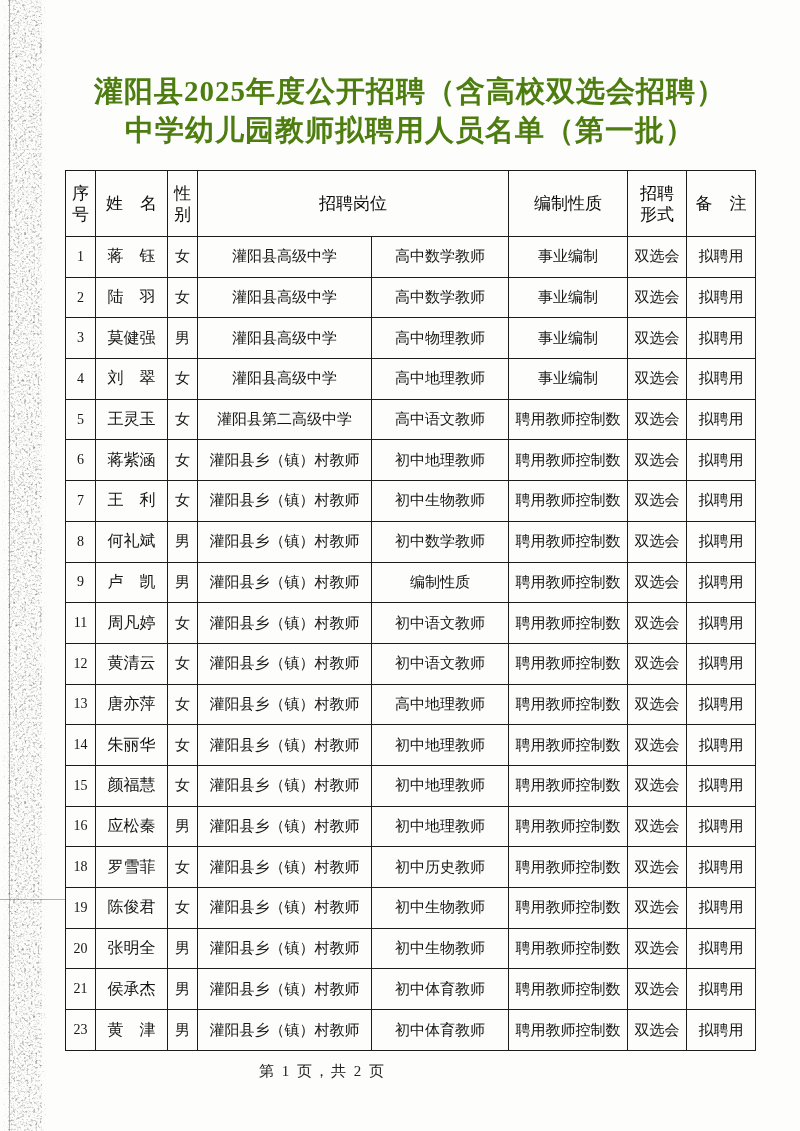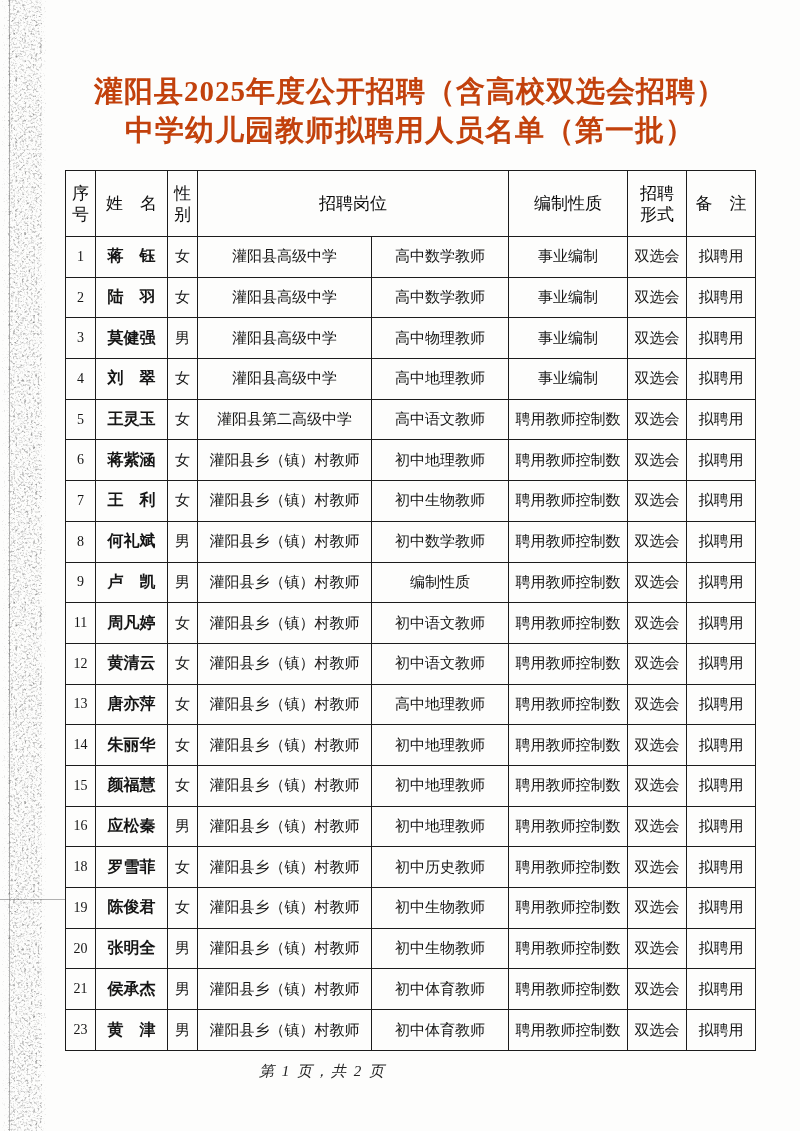--- a/index.html
+++ b/index.html
@@ -21,48 +21,47 @@
     background: rgba(90,90,90,.45); pointer-events: none;
   }
   .scan-mark {
     position: absolute; left: 0; top: 899px; width: 66px; height: 1px;
     background: rgba(100,100,100,.5); pointer-events: none;
   }
   .title-block {
     position: absolute; left: 60px; top: 72px; width: 700px;
     text-align: center; font-weight: bold;
     font-size: 29px; line-height: 39px; letter-spacing: 1px;
-    color: #c2410c;
+    color: #4d7c0f;
   }
   .doc-table {
     position: absolute; left: 65px; top: 170px;
     width: 690px; height: 881px;
     border-collapse: collapse; table-layout: fixed;
     font-size: 15px;
   }
   .doc-table th, .doc-table td {
     border: 1.6px solid #1c1c1c;
     text-align: center; vertical-align: middle;
     padding: 0 2px;
     overflow: hidden;
   }
   .doc-table thead tr { height: 66px; }
   .doc-table th {
     font-weight: normal; font-size: 17px;
     white-space: pre-line; line-height: 21px;
     color: #0d0d0d;
   }
   .doc-table td { color: #151515; }
-  .doc-table td.c-name { font-size: 16px; font-weight: bold; }
+  .doc-table td.c-name { font-size: 16px; }
   .doc-table td.c-seq { font-size: 14px; font-family: "Liberation Serif", serif; }
   .footer {
     position: absolute; left: 0; top: 1062px; width: 645px;
     text-align: center; font-size: 15px; letter-spacing: 2px;
     color: #222;
-    font-style: italic;
   }
 </style>
 </head>
 <body>
 
 <svg class="edge-noise" width="52" height="1131">
   <defs>
     <filter id="specks" x="0" y="0" width="100%" height="100%">
       <feTurbulence type="fractalNoise" baseFrequency="0.45" numOctaves="3" seed="11" result="n"></feTurbulence>
       <feColorMatrix in="n" type="matrix" values="0 0 0 0 0.12

